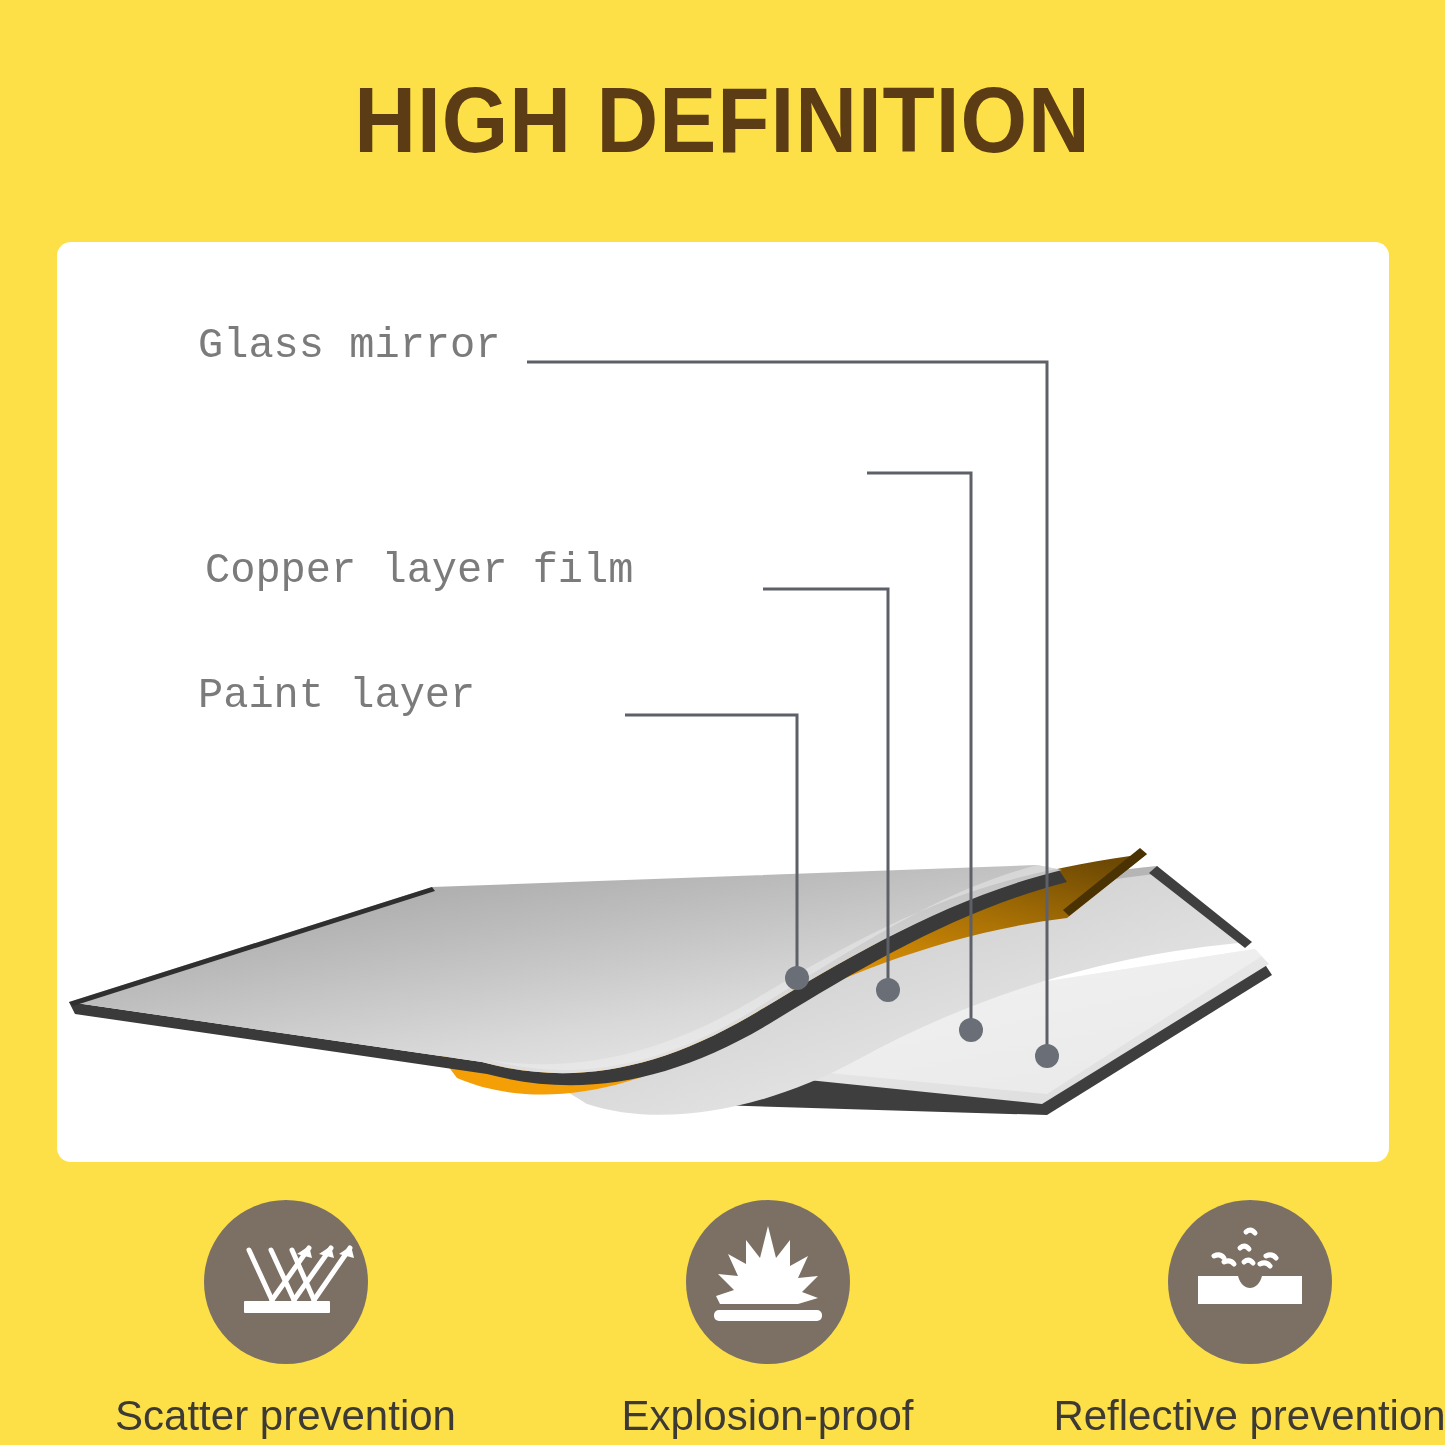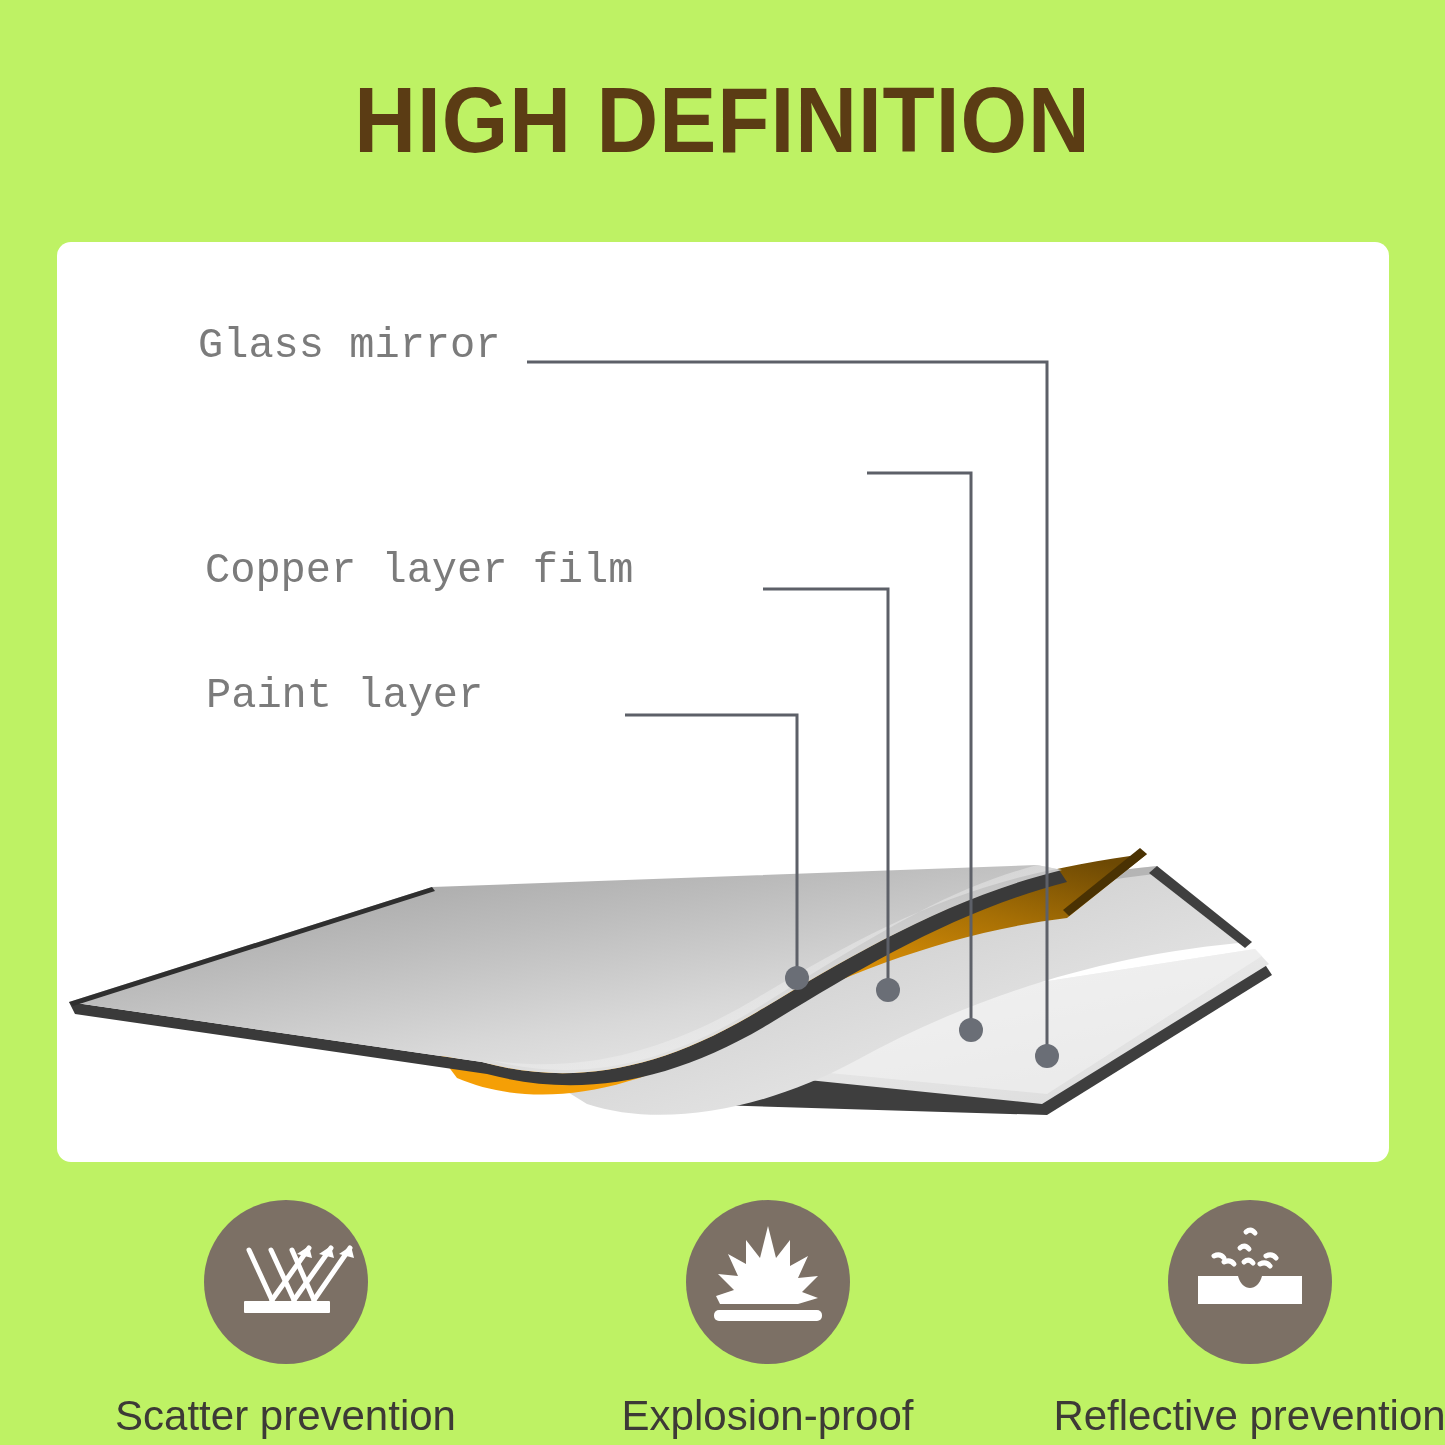--- a/index.html
+++ b/index.html
@@ -4,21 +4,21 @@
 <style>
   html, body {
     margin: 0;
     padding: 0;
     background: #c9bfb1;
   }
   .page {
     position: relative;
     width: 1445px;
     height: 1445px;
-    background: #bef264;
+    background: #fde047;
     font-family: "Liberation Sans", sans-serif;
     overflow: hidden;
   }
 
   
   .title {
     position: absolute;
     left: 0;
     top: 72px;
     width: 1445px;
@@ -49,21 +49,21 @@
   .layer-label {
     position: absolute;
     font-size: 42px;
     color: #7b7b7b;
     white-space: nowrap;
     font-family: Liberation Mono, monospace;
   }
   #lbl0 { left: 198px; top: 322px; }
   #lbl1 { left: 198px; top: 427px; }
   #lbl2 { left: 181px; top: 547px; margin-left: 24px; }
-  #lbl3 { left: 206px; top: 672px; }
+  #lbl3 { left: 198px; top: 672px; }
 
   
   .illus {
     position: absolute;
     left: 57px;
     top: 242px;
     width: 1332px;
     height: 920px;
   }
 

